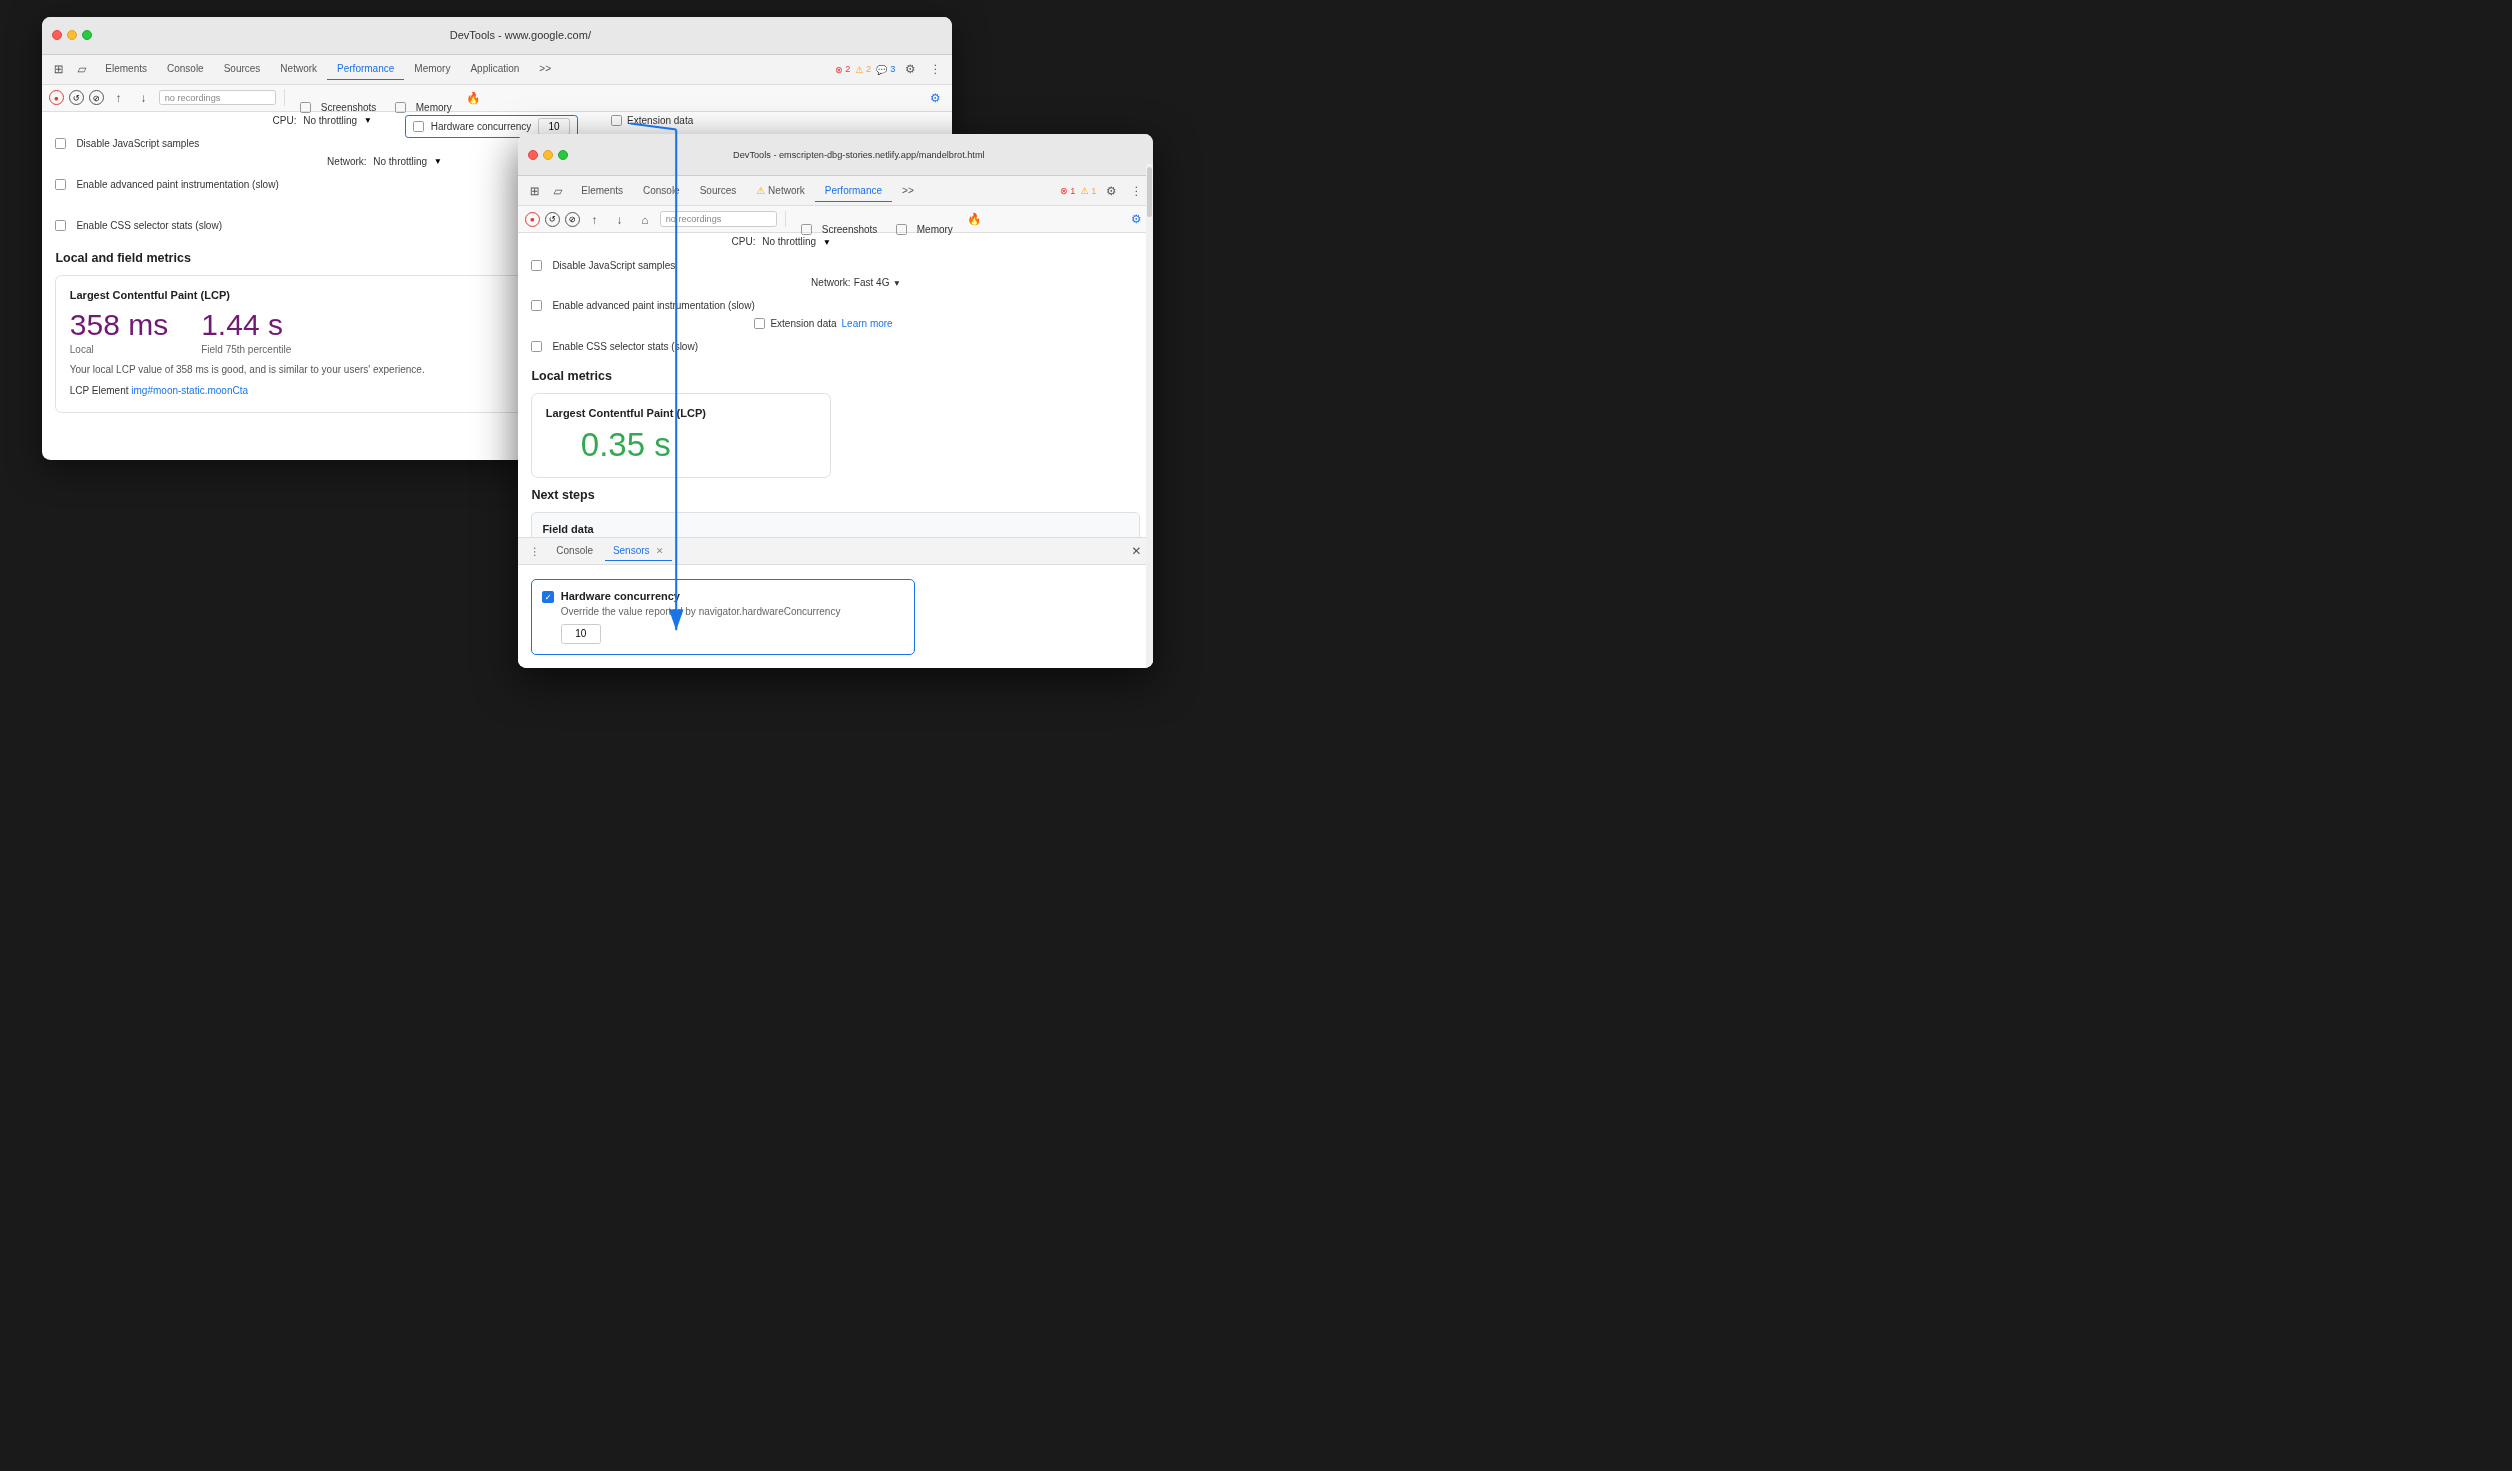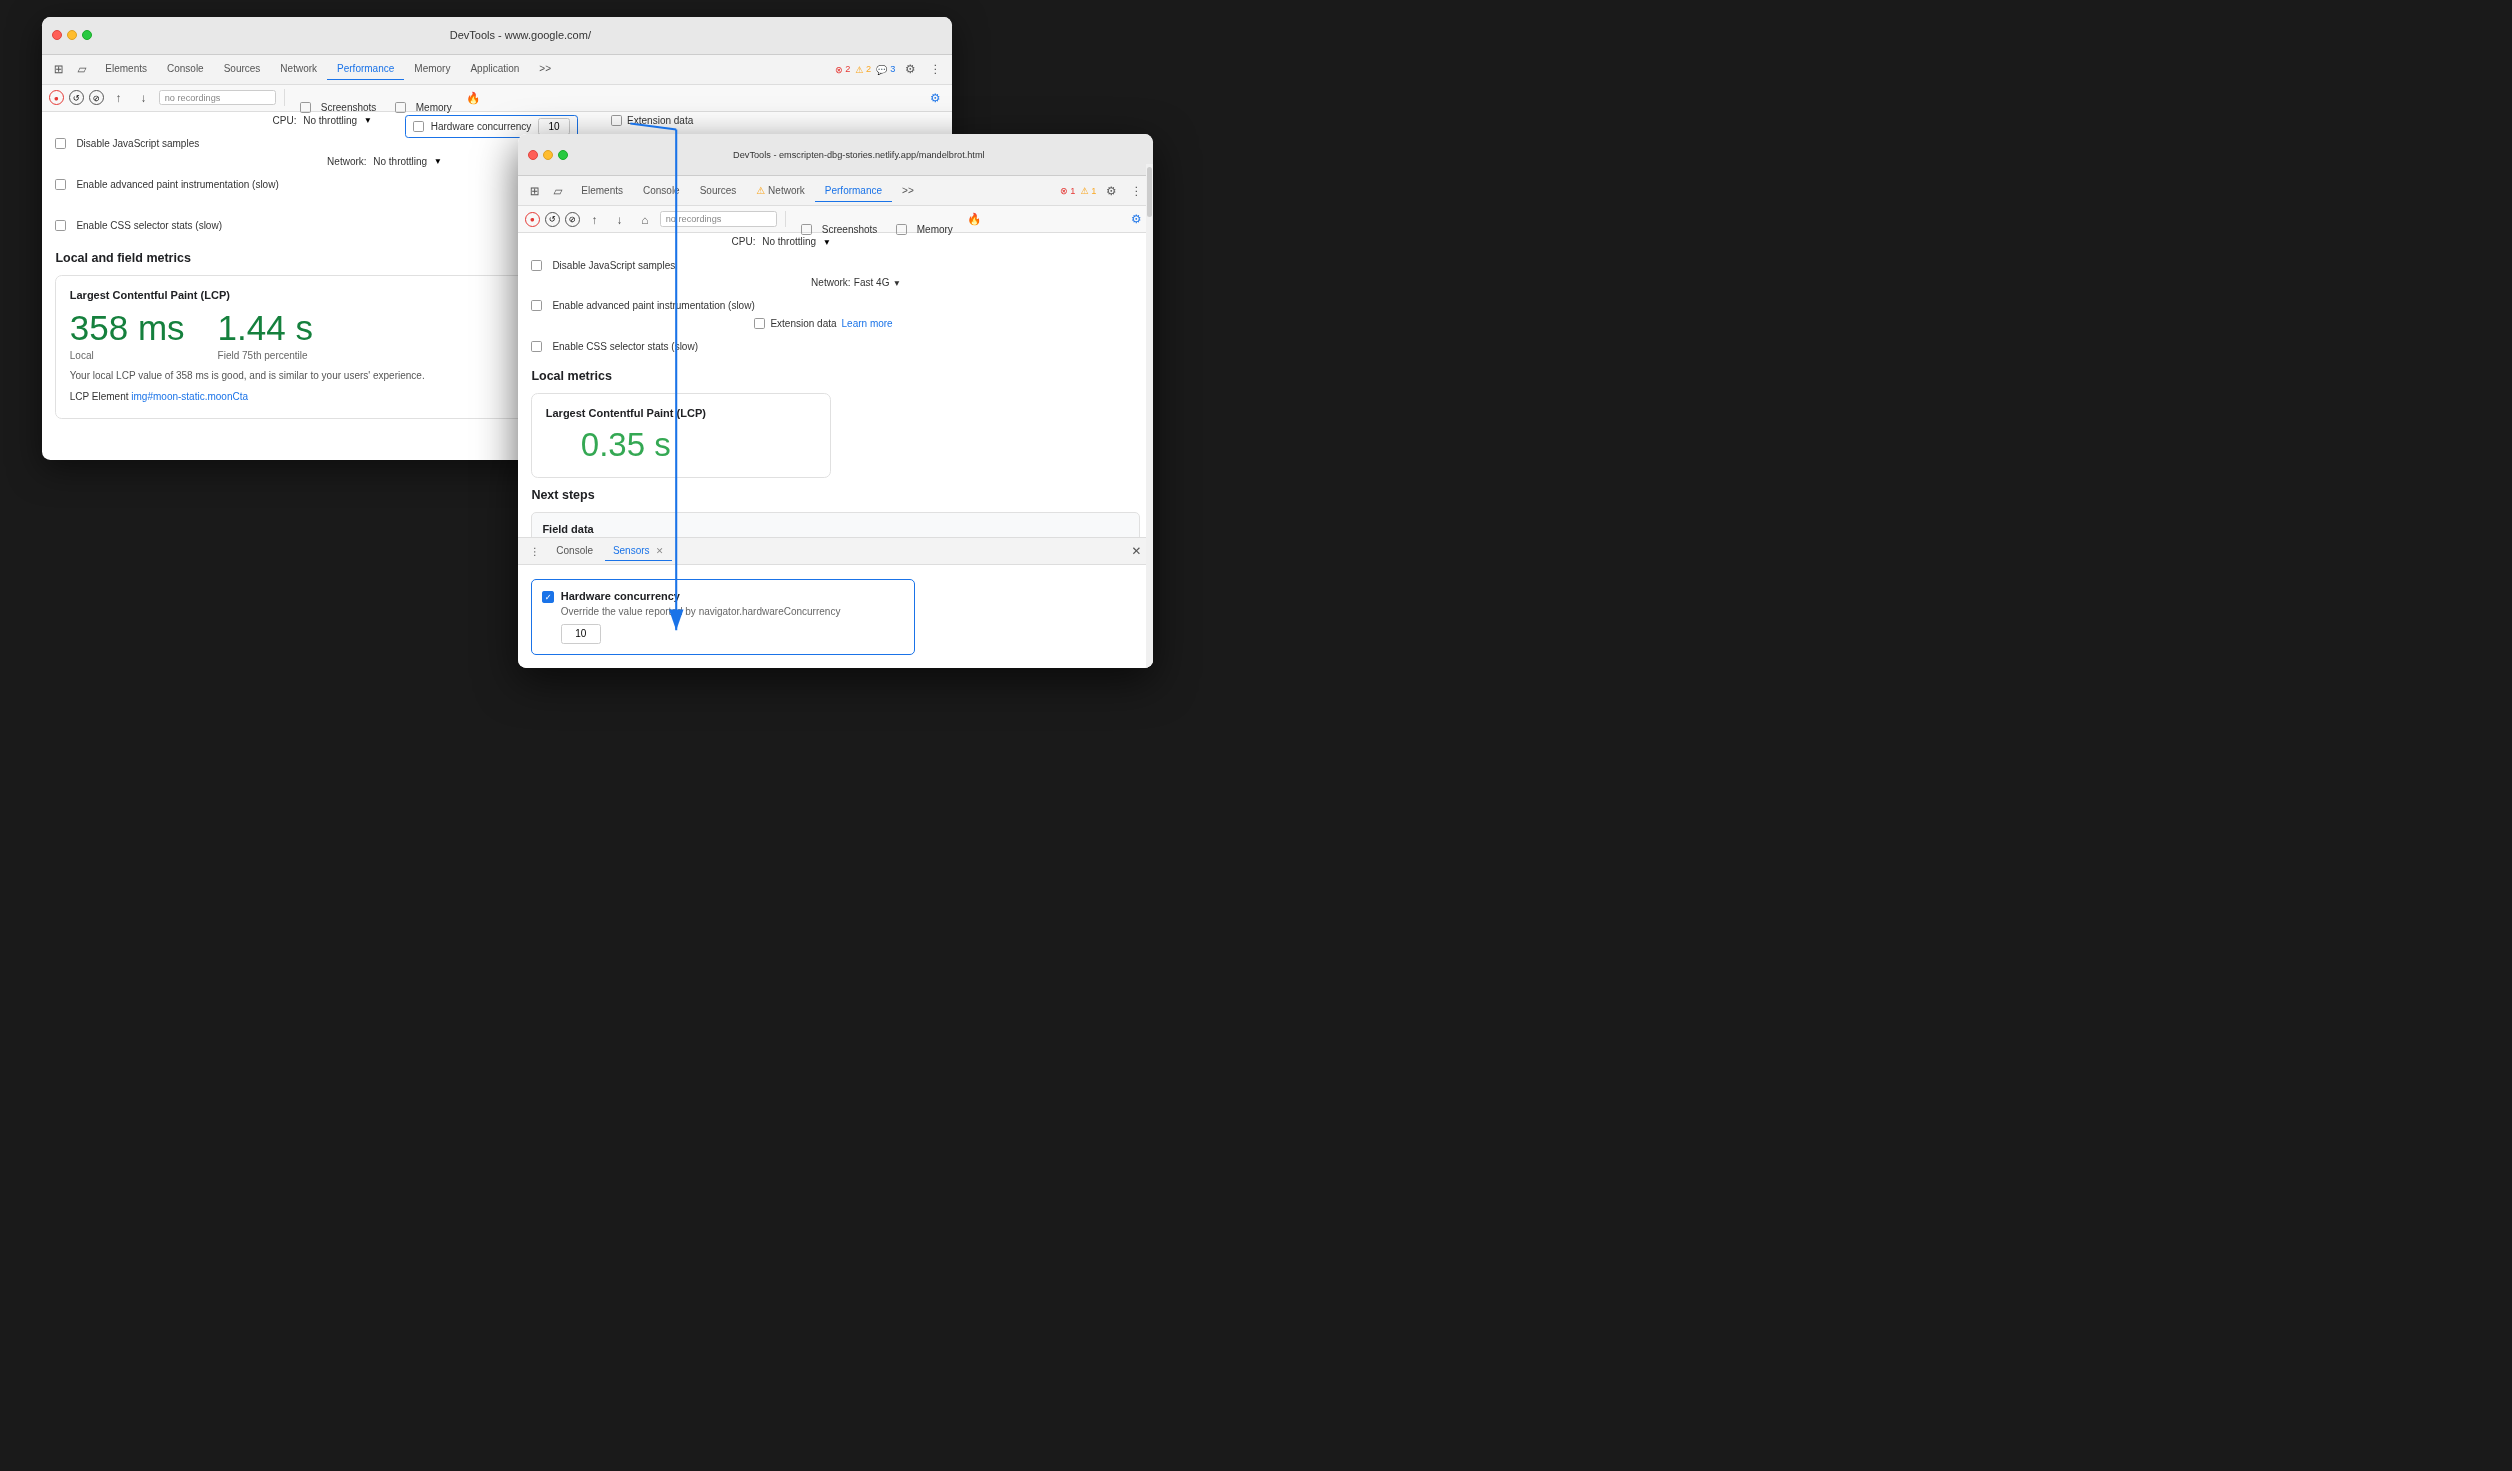--- a/index.html
+++ b/index.html
@@ -214,23 +214,23 @@
       align-items: flex-start;
     }
 
     .metric-value-group {
       display: flex;
       flex-direction: column;
       gap: 1.7px;
     }
 
     .metric-value-big {
-      font-size: 35px;
+      font-size: 30px;
       font-weight: 300;
-      color: #15803d;
+      color: #701a75;
     }
 
     .metric-label {
       font-size: 10px;
       color: #666;
     }
 
     .metric-description {
       font-size: 10px;
       color: #555;

